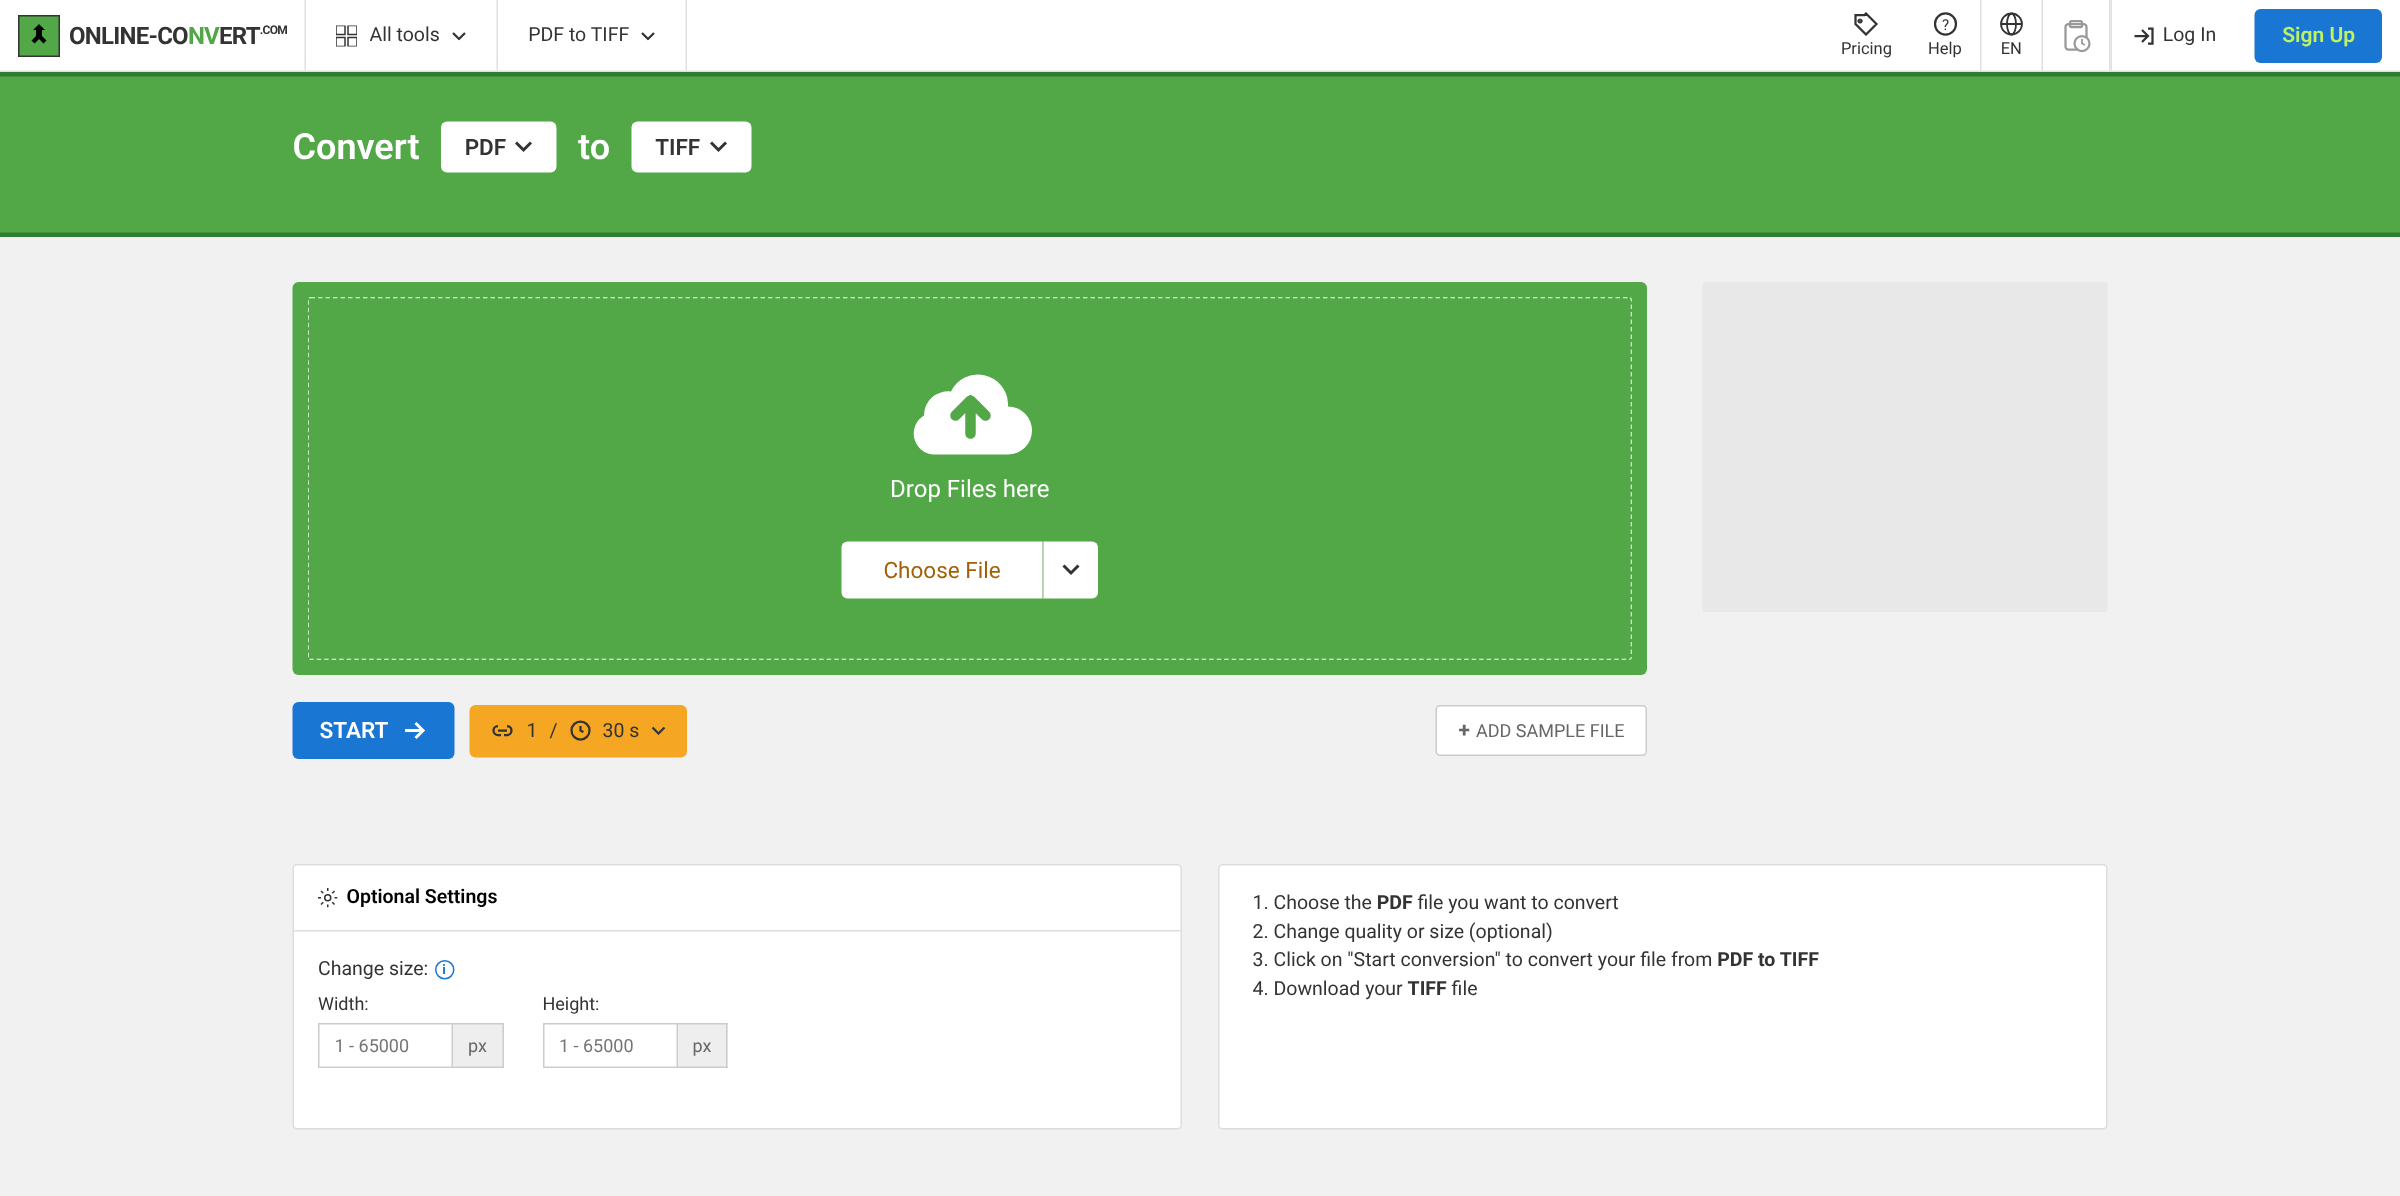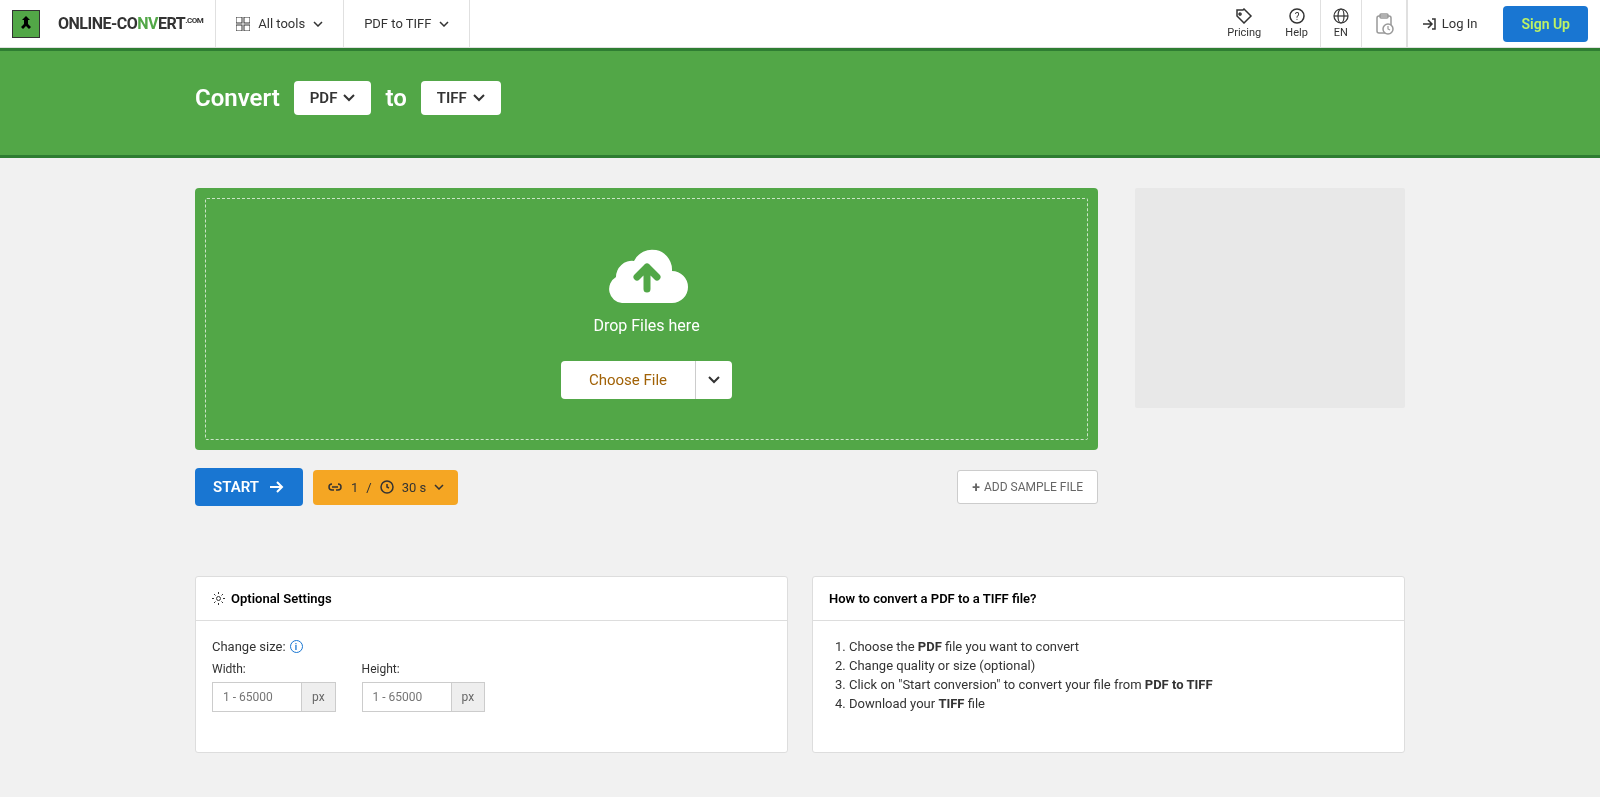--- a/index.html
+++ b/index.html
@@ -1,20 +1,20 @@
 <!DOCTYPE html>
 <html><head>
 <meta charset="utf-8">
 <style>
 * { margin: 0; padding: 0; box-sizing: border-box; font-family: -apple-system, BlinkMacSystemFont, "Segoe UI", Roboto, Arial, sans-serif; }
 body { background: #f1f1f1; width: 1600px; }
 
 
 .header { background: #fff; height: 48px; display: flex; align-items: center; border-bottom: 1px solid #e0e0e0; }
-.logo { display: flex; align-items: center; padding: 0 12px; height: 100%; gap: 12px; }
+.logo { display: flex; align-items: center; padding: 0 12px; height: 100%; }
 .logo-box { width: 28px; height: 28px; background: #52a747; border: 1px solid #333; display: flex; align-items: center; justify-content: center; margin-right: 6px; }
 .logo-text { font-weight: 700; font-size: 16px; color: #333; letter-spacing: -0.5px; }
 .logo-text .nv { color: #52a747; }
 .nav-item { height: 100%; display: flex; align-items: center; padding: 0 20px; border-left: 1px solid #e0e0e0; cursor: pointer; font-size: 13px; color: #333; gap: 8px; }
 .nav-item.last { border-right: 1px solid #e0e0e0; }
 .header-spacer { flex: 1; }
 .header-right { display: flex; height: 100%; align-items: center; }
 .header-icon-block { height: 100%; display: flex; flex-direction: column; align-items: center; justify-content: center; padding: 0 12px; border-left: 1px solid #e0e0e0; font-size: 11px; color: #333; cursor: pointer; gap: 2px; }
 .header-icon-block.noborder { border-left: none; }
 .btn-login { padding: 8px 14px; font-size: 13px; color: #333; cursor: pointer; display: flex; align-items: center; gap: 6px; border-left: 1px solid #e0e0e0; height: 100%; }
@@ -244,23 +244,20 @@
               <span class="unit">px</span>
             </div>
           </div>
         </div>
       </div>
 
     </div>
   </div>
 
   <div class="panel">
-    <div class="panel-header">
-      <span>How to convert a PDF to a TIFF file?</span>
-    </div>
     <div class="panel-body">
       <ol>
         <li><span>Choose the </span><b>PDF</b><span> file you want to convert</span></li>
         <li>Change quality or size (optional)</li>
         <li><span>Click on "Start conversion" to convert your file from </span><b>PDF to TIFF</b></li>
         <li><span>Download your </span><b>TIFF</b><span> file</span></li>
       </ol>
     </div>
 
   </div>

